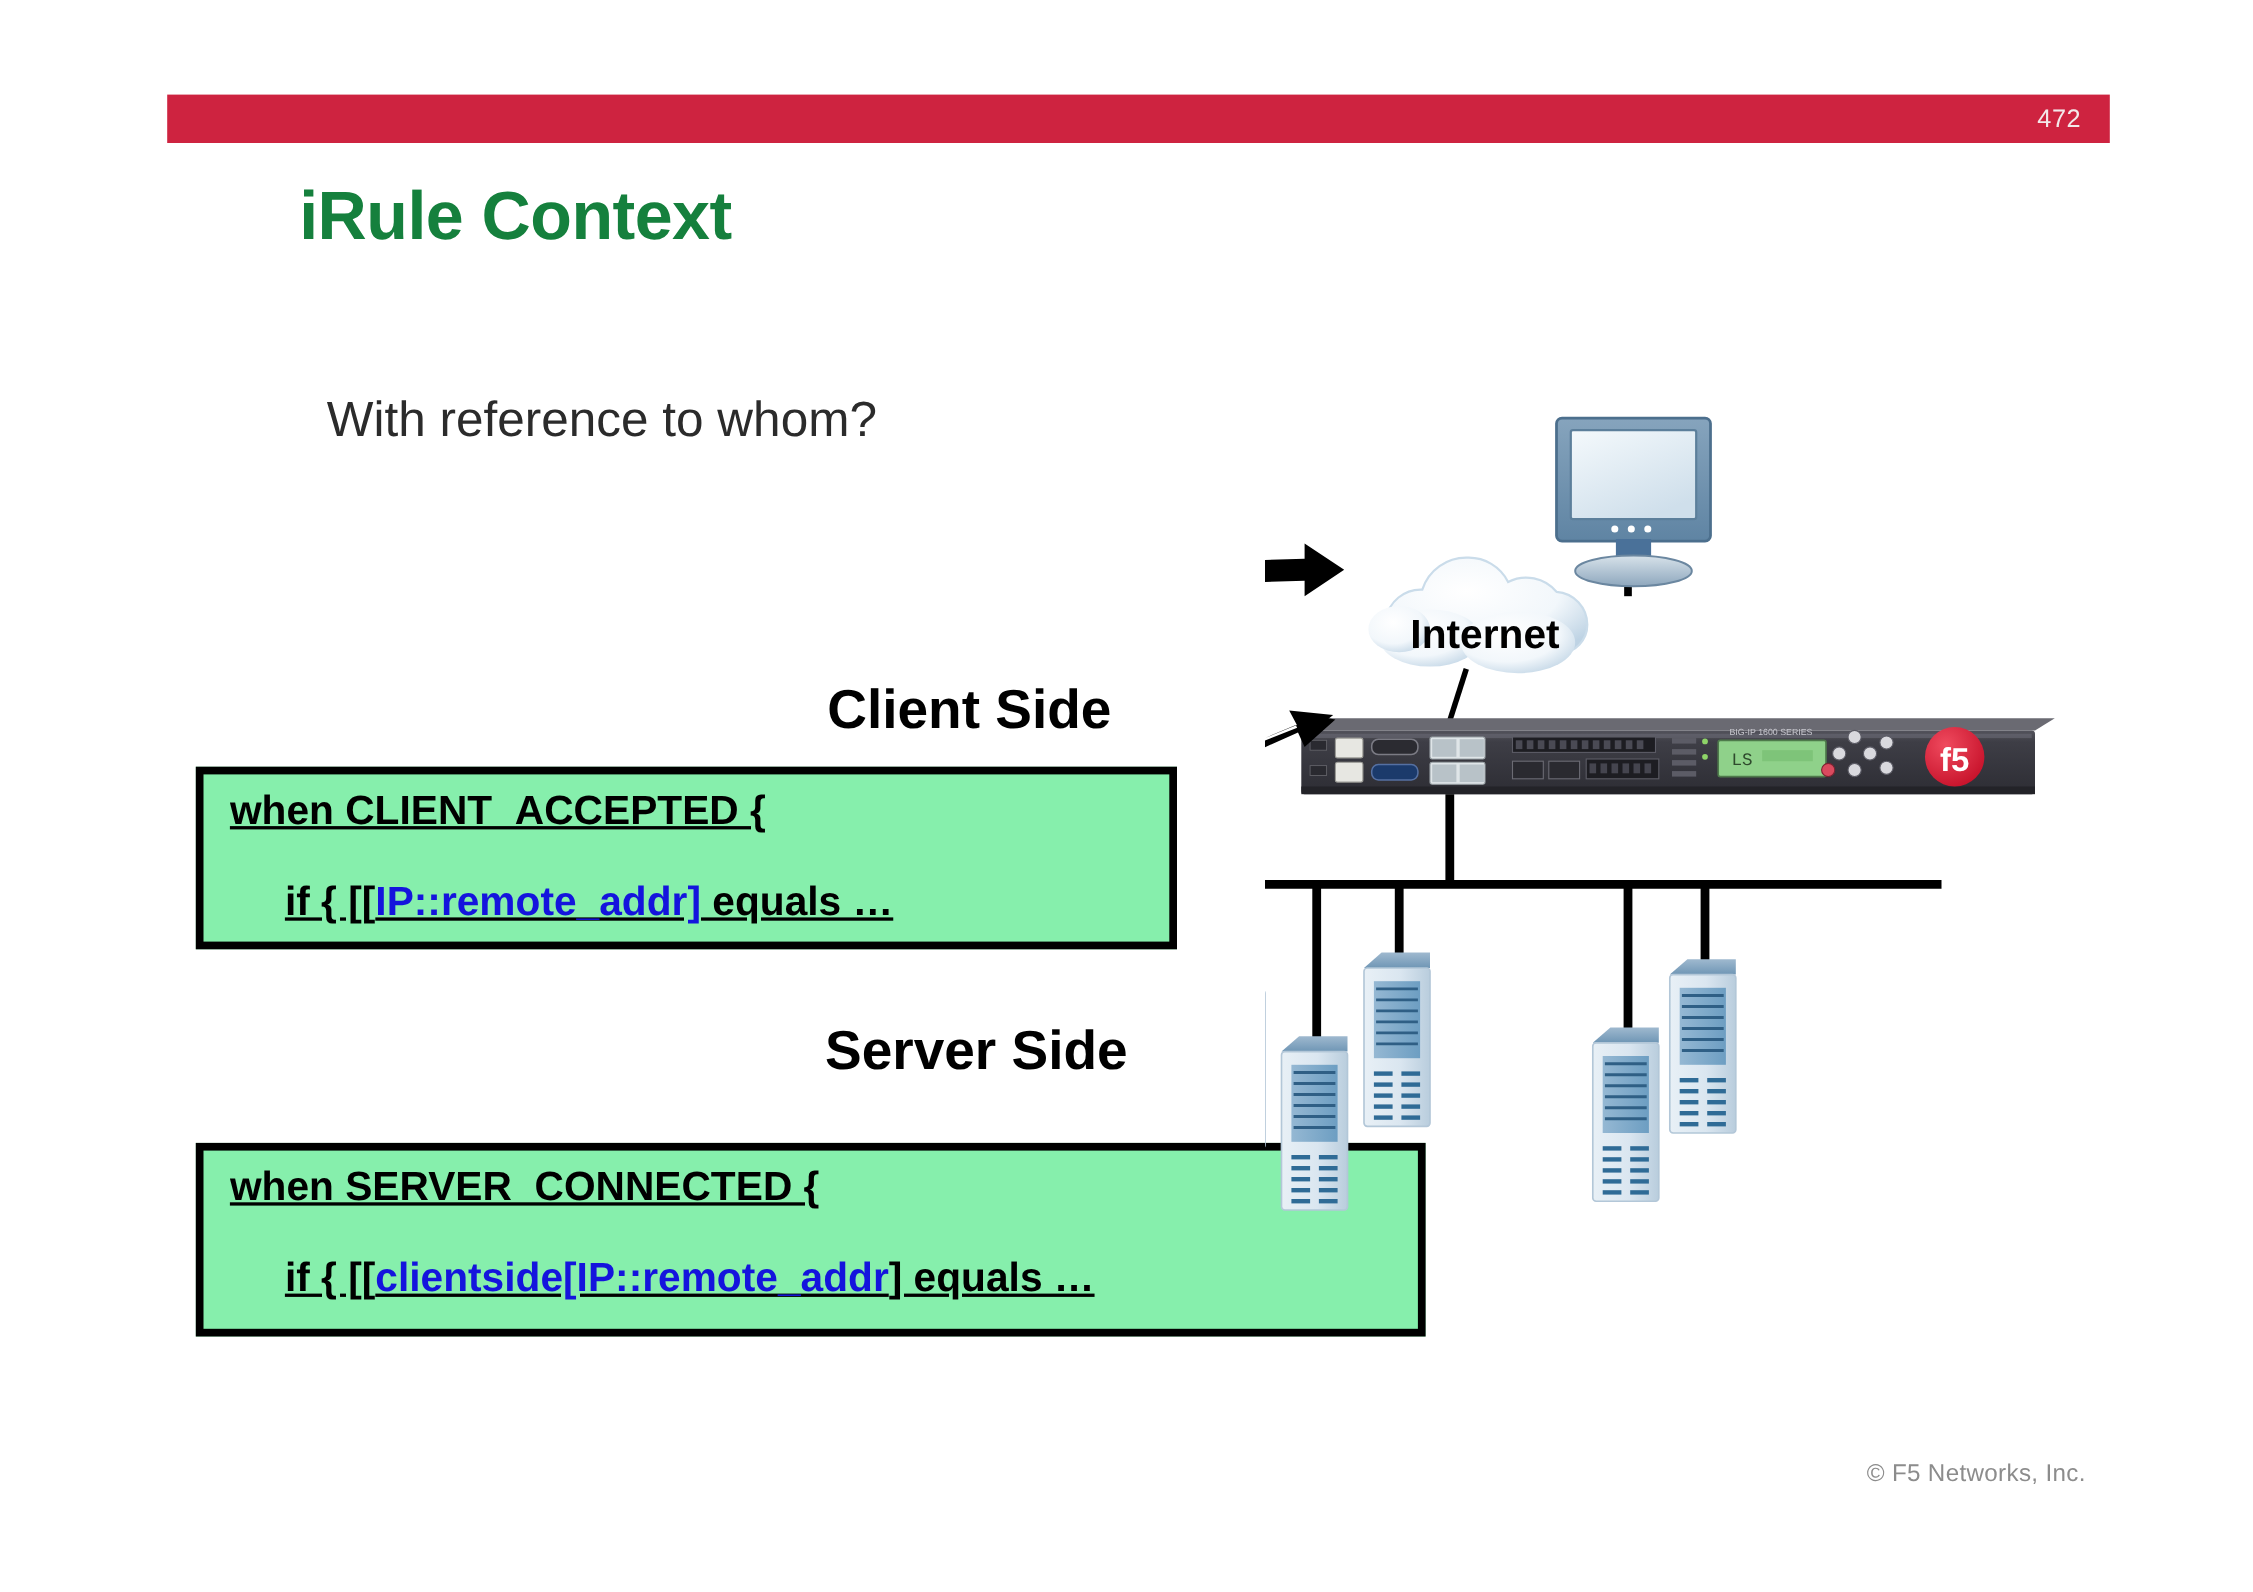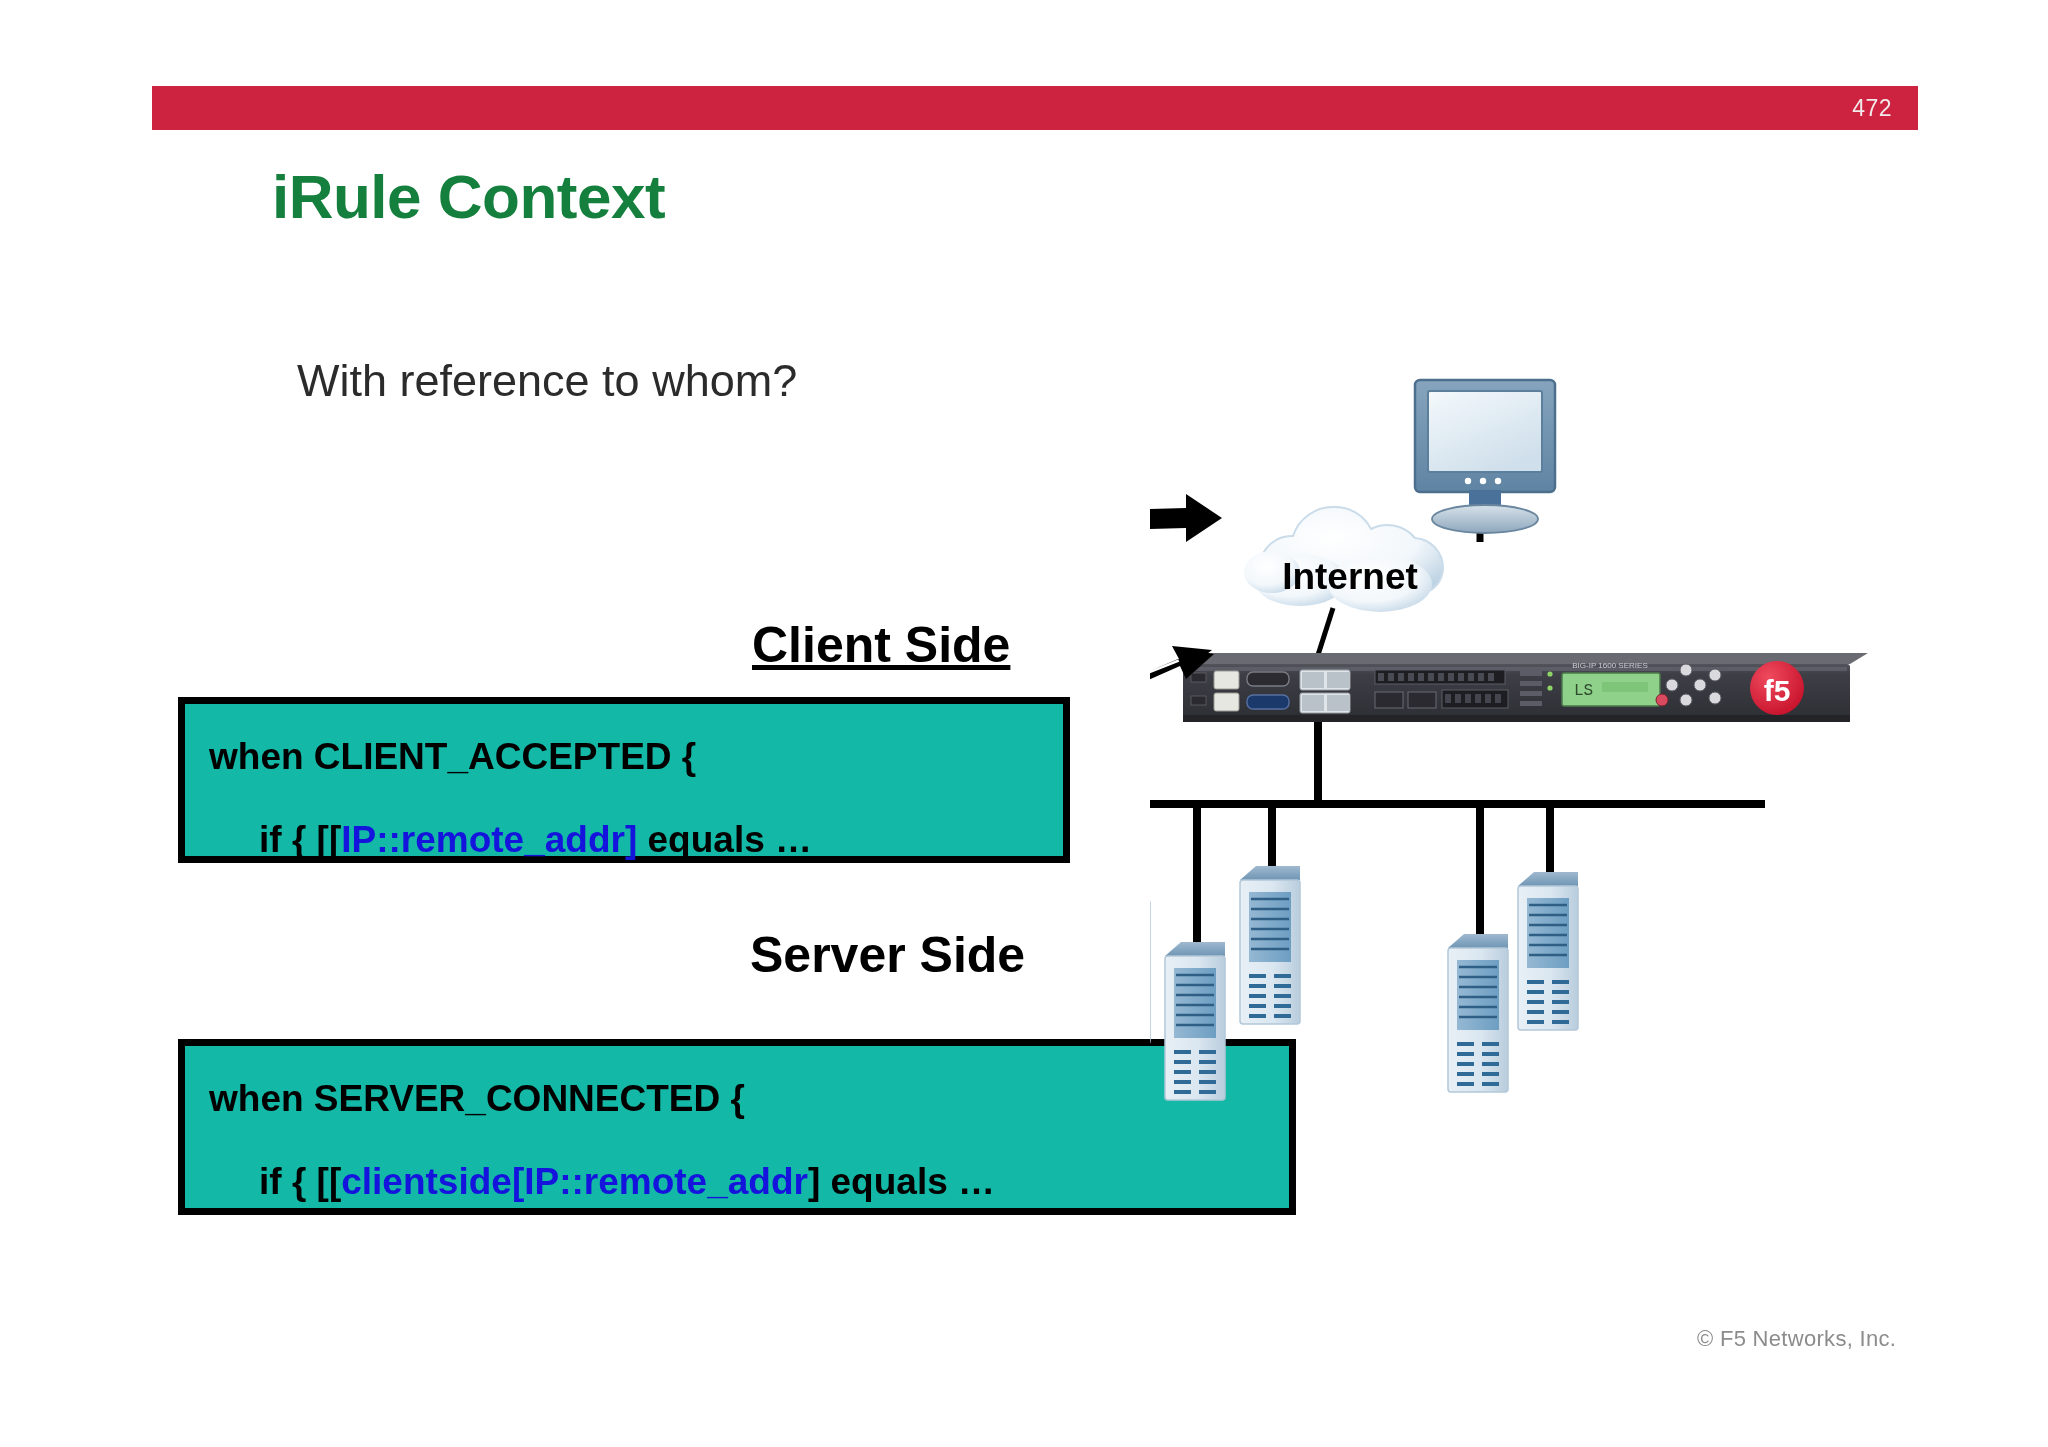--- a/index.html
+++ b/index.html
@@ -53,29 +53,30 @@
   }
 
   .side-label {
     position: absolute;
     font-size: 50px;
     font-weight: bold;
     color: #000000;
     line-height: 1;
     white-space: nowrap;
   }
-  #client-side-label { left: 752px; top: 620px; text-decoration: underline; }
+  #client-side-label { left: 752px; top: 620px; }
   #server-side-label { left: 750px; top: 930px; }
 
   
   .code-box {
     position: absolute;
-    background: #14b8a6;
+    background: #86efac;
     border: 7px solid #000000;
-    padding: 32px 20px 18px 20px;
+    padding: 12px 20px 18px 20px;
+    text-decoration: underline;
   }
   #code-box-client { left: 178px; top: 697px; width: 892px; height: 166px; }
   #code-box-server { left: 178px; top: 1039px; width: 1118px; height: 176px; }
 
   .code-line {
     font-family: "Liberation Sans", sans-serif;
     font-size: 37px;
     font-weight: bold;
     color: #000000;
     white-space: pre;

